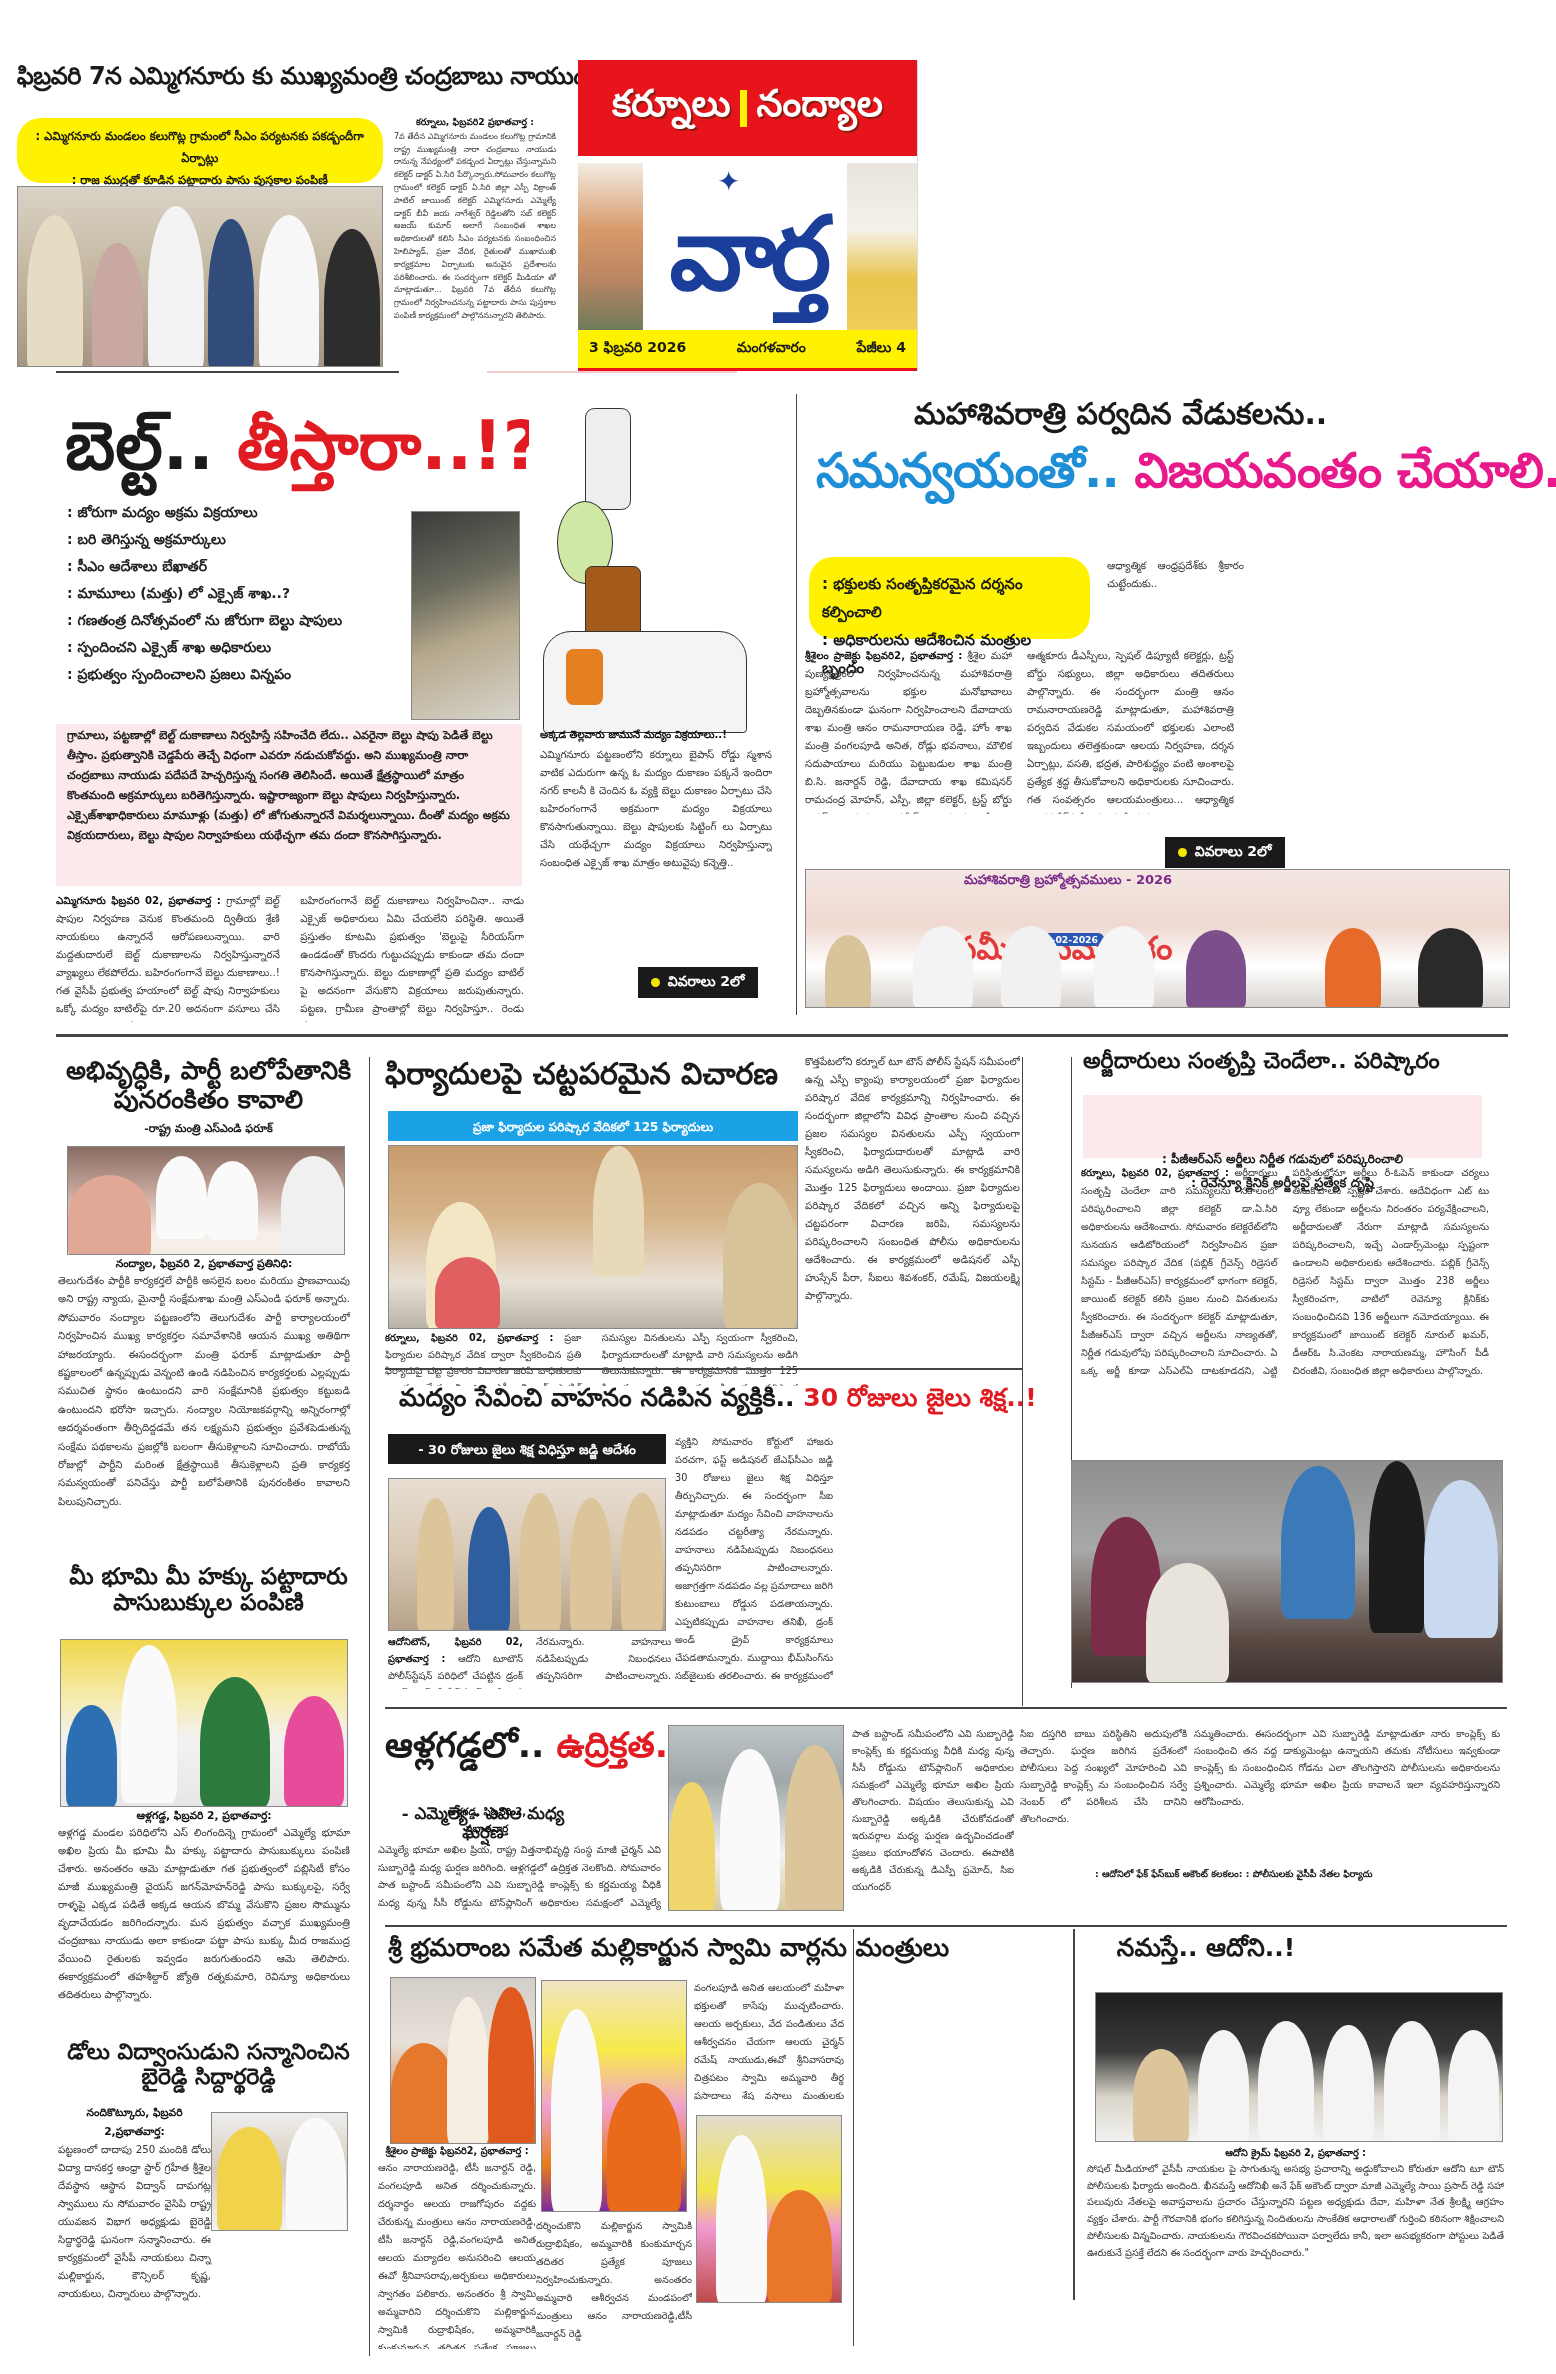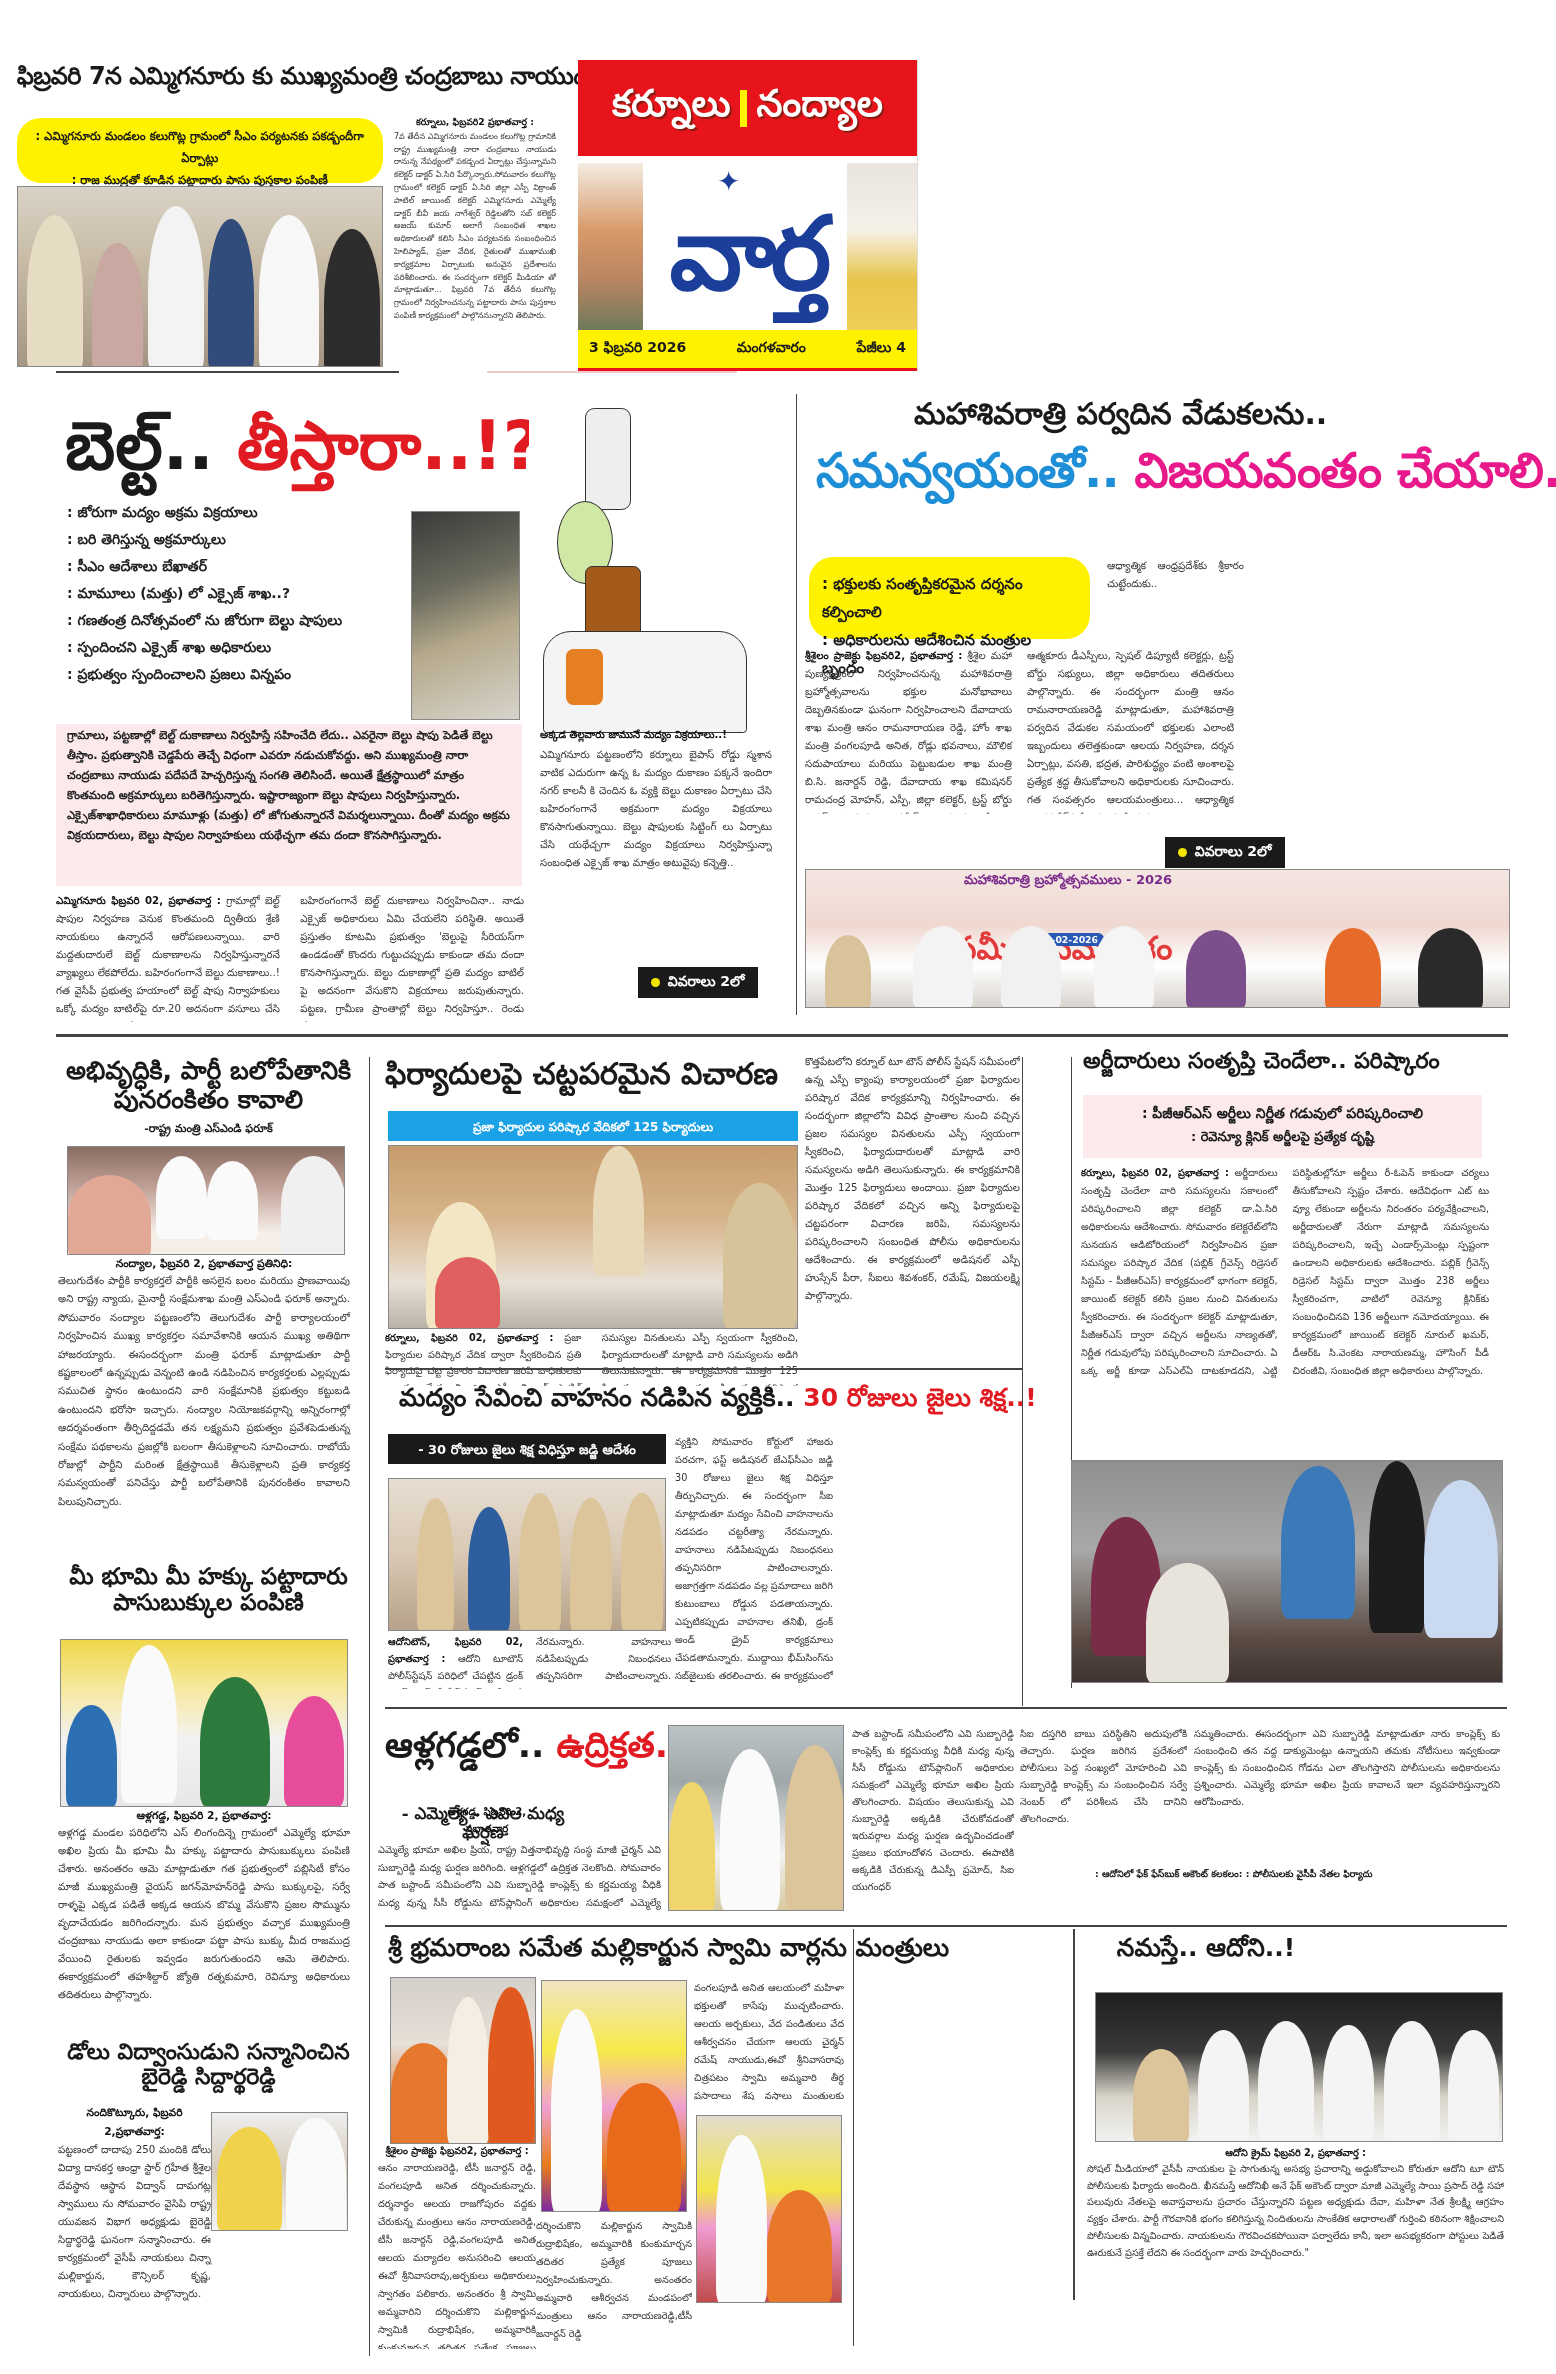--- a/index.html
+++ b/index.html
@@ -257,21 +257,21 @@
 <div class="abs" style="left:675px; top:1433px; width:158px; height:255px; overflow:hidden;">
   <div class="body-text" style="font-size:9.7px; line-height:18px;">వ్యక్తిని సోమవారం కోర్టులో హాజరు పరచగా, ఫస్ట్ అడిషనల్ జేఎఫ్‌సీఎం జడ్జి 30 రోజులు జైలు శిక్ష విధిస్తూ తీర్పునిచ్చారు. ఈ సందర్భంగా సీఐ మాట్లాడుతూ మద్యం సేవించి వాహనాలను నడపడం చట్టరీత్యా నేరమన్నారు. వాహనాలు నడిపేటప్పుడు నిబంధనలు తప్పనిసరిగా పాటించాలన్నారు. అజాగ్రత్తగా నడపడం వల్ల ప్రమాదాలు జరిగి కుటుంబాలు రోడ్డున పడతాయన్నారు. ఎప్పటికప్పుడు వాహనాల తనిఖీ, డ్రంక్ అండ్ డ్రైవ్ కార్యక్రమాలు చేపడతామన్నారు. ముద్దాయి భీమ్‌సింగ్‌ను సబ్‌జైలుకు తరలించారు. ఈ కార్యక్రమంలో ఎస్ఐ రామ్‌నాథ్, కానిస్టేబుల్ సురేష్ ఉన్నారు.</div>
 </div>
 
 <div class="rule-v" style="left:1022px; top:1057px; height:649px; width:0.9px;"></div>
 <div class="rule-v" style="left:1071px; top:1057px; height:631px; width:0.9px;"></div>
 
 <div class="abs hl" style="left:1083px; top:1048px; font-size:22px; white-space:nowrap;">అర్జీదారులు సంతృప్తి చెందేలా.. పరిష్కారం</div>
 
 <div class="abs pink-box" style="left:1083px; top:1095px; width:399px; height:63px; padding:7.4px 9.3px; text-align:center;">
-  <div style="font-size:14px; font-weight:bold; line-height:23px;">: పీజీఆర్ఎస్ అర్జీలు నిర్ణీత గడువులో పరిష్కరించాలి</div>
+  <div style="font-size:12px; font-weight:bold; line-height:23px;margin-top:46px;">: పీజీఆర్ఎస్ అర్జీలు నిర్ణీత గడువులో పరిష్కరించాలి</div>
   <div style="font-size:13px; font-weight:bold; line-height:23px;">: రెవెన్యూ క్లినిక్ అర్జీలపై ప్రత్యేక దృష్టి</div>
 </div>
 
 <div class="abs" style="left:1081px; top:1164px; width:408px; height:278px; overflow:hidden;">
   <div class="body-text cols2" style="font-size:9.7px; line-height:18px; column-gap:15px;">
     <span class="dateline">కర్నూలు, ఫిబ్రవరి 02, ప్రభాతవార్త :</span>
     <span>అర్జీదారులు సంతృప్తి చెందేలా వారి సమస్యలను సకాలంలో పరిష్కరించాలని జిల్లా కలెక్టర్ డా.ఏ.సిరి అధికారులను ఆదేశించారు. సోమవారం కలెక్టరేట్‌లోని సునయన ఆడిటోరియంలో నిర్వహించిన ప్రజా సమస్యల పరిష్కార వేదిక (పబ్లిక్ గ్రీవెన్స్ రిడ్రెసల్ సిస్టమ్ - పీజీఆర్ఎస్) కార్యక్రమంలో భాగంగా కలెక్టర్, జాయింట్ కలెక్టర్ కలిసి ప్రజల నుంచి వినతులను స్వీకరించారు. ఈ సందర్భంగా కలెక్టర్ మాట్లాడుతూ, పీజీఆర్ఎస్ ద్వారా వచ్చిన అర్జీలను నాణ్యతతో, నిర్ణీత గడువులోపు పరిష్కరించాలని సూచించారు. ఏ ఒక్క అర్జీ కూడా ఎస్ఎల్ఏ దాటకూడదని, ఎట్టి పరిస్థితుల్లోనూ అర్జీలు రీ-ఓపెన్ కాకుండా చర్యలు తీసుకోవాలని స్పష్టం చేశారు. ఆదేవిధంగా ఎట్ టు వ్యూ లేకుండా అర్జీలను నిరంతరం పర్యవేక్షించాలని, అర్జీదారులతో నేరుగా మాట్లాడి సమస్యలను పరిష్కరించాలని, ఇచ్చే ఎండార్స్‌మెంట్లు స్పష్టంగా ఉండాలని అధికారులకు ఆదేశించారు. పబ్లిక్ గ్రీవెన్స్ రిడ్రెసల్ సిస్టమ్ ద్వారా మొత్తం 238 అర్జీలు స్వీకరించగా, వాటిలో రెవెన్యూ క్లినిక్‌కు సంబంధించినవి 136 అర్జీలుగా నమోదయ్యాయి. ఈ కార్యక్రమంలో జాయింట్ కలెక్టర్ నూరుల్ ఖమర్, డీఆర్ఓ సి.వెంకట నారాయణమ్మ, హౌసింగ్ పీడీ చిరంజీవి, సంబంధిత జిల్లా అధికారులు పాల్గొన్నారు.</span>
   </div>
 </div>
 

